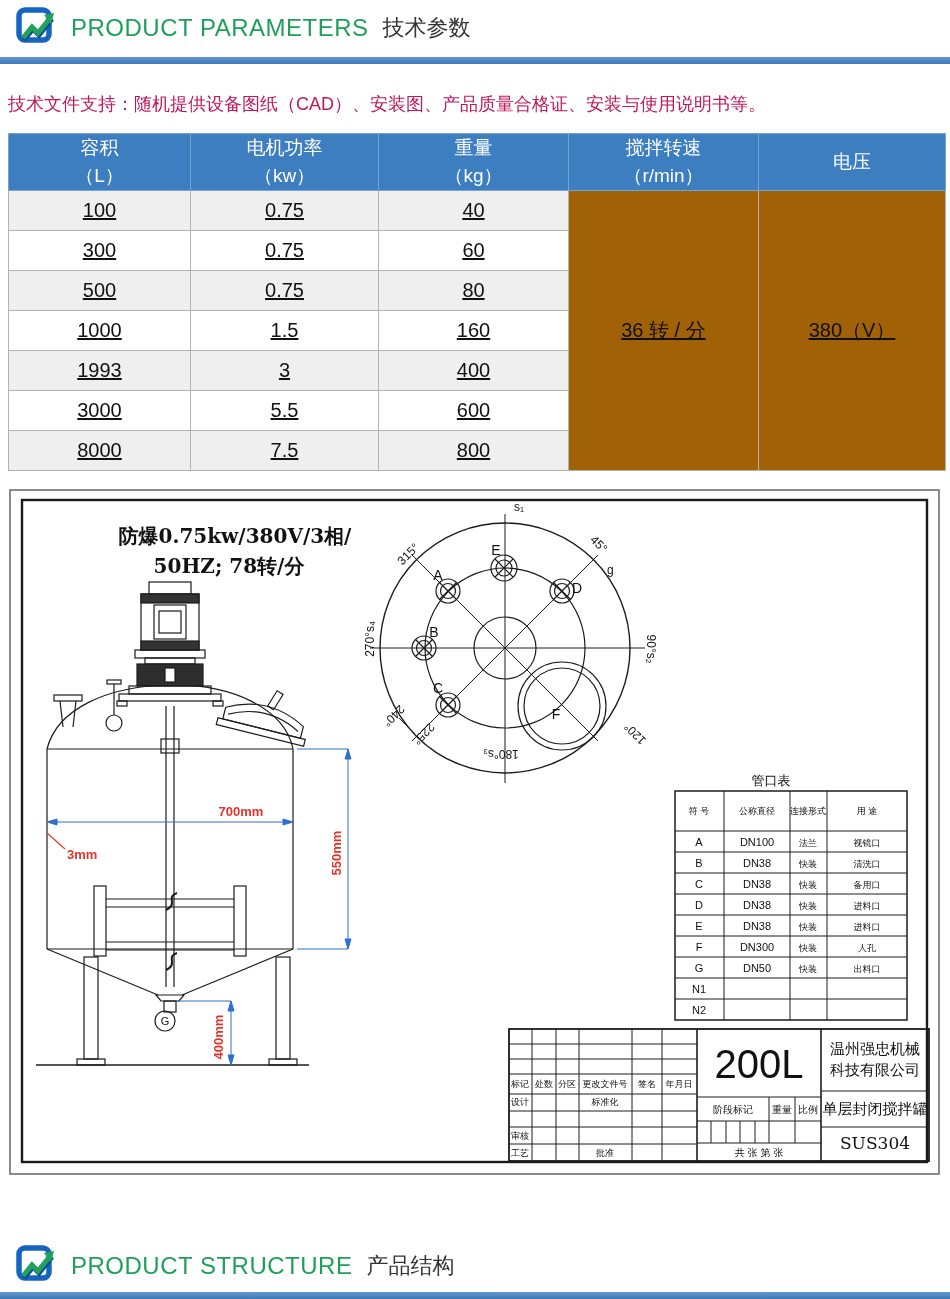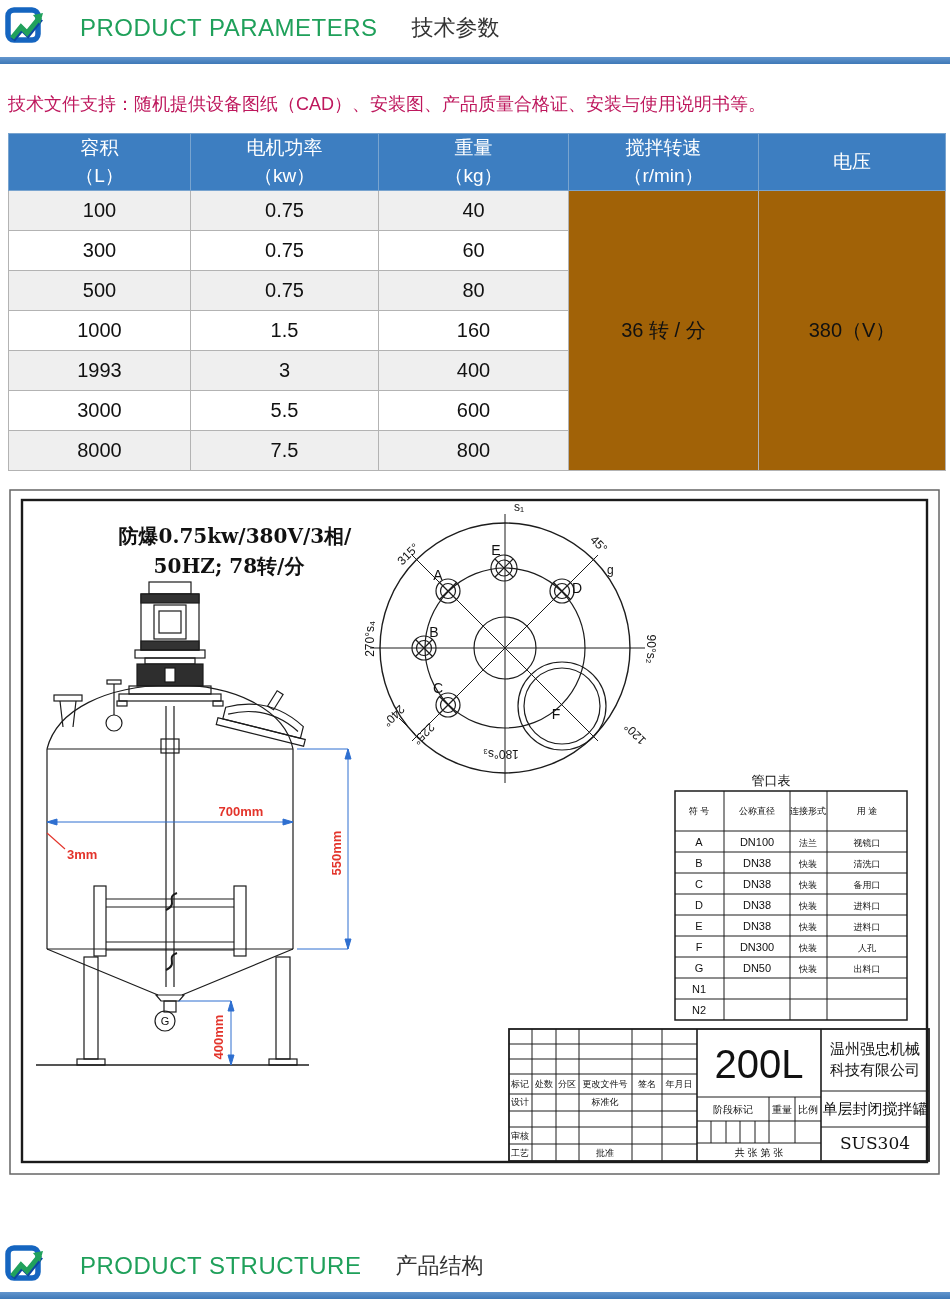--- a/index.html
+++ b/index.html
@@ -1,30 +1,30 @@
 <!DOCTYPE html>
 <html><head>
 <meta charset="utf-8">
 <style>
   * { margin:0; padding:0; box-sizing:border-box; }
   body { width:950px; height:1299px; background:#fff; font-family:"Liberation Sans",sans-serif; position:relative; overflow:hidden; }
   .page { position:absolute; inset:0; }
 
   
-  .sec-header { position:absolute; left:4px; display:flex; align-items:center; gap:30px; }
+  .sec-header { position:absolute; left:15px; display:flex; align-items:center; gap:10px; }
   .sec-header .en { font-size:24px; color:#1fa05a; letter-spacing:0.5px; }
   .sec-header .zh { font-size:22px; color:#333; margin-left:4px; }
   .blue-bar { position:absolute; left:0; width:950px; height:7px; background:linear-gradient(#6396ce,#3e78b7); }
 
   .support { position:absolute; left:8px; top:92px; font-size:18px; color:#be185d; }
 
   
   table.params { position:absolute; left:8px; top:133px; width:937px; border-collapse:collapse; table-layout:fixed; }
   table.params th { background:#3d7ec1; color:#fff; font-weight:normal; font-size:19px; height:57px; border:1px solid #79a4cf; text-align:center; vertical-align:middle; line-height:1.45; }
-  table.params td { border:1px solid #b3b3b3; font-size:20px; color:#111; text-align:center; height:40px; background:#fff; }
+  table.params td { border:1px solid #b3b3b3; font-size:20px; color:#111; text-align:center; height:40px; background:#fff;text-decoration:underline; }
   table.params tbody tr:nth-child(odd) td.v { background:#efefef; }
   table.params td.span-cell { background:#a16207; }
 
   
   .drawing { position:absolute; left:7px; top:487px; }
   .cadtxt { fill:#111; font-family:"Liberation Sans",sans-serif; }
   .t9 { font-size:9px; } .t10 { font-size:10px; } .t11 { font-size:11px; }
   .t12 { font-size:12px; } .t13 { font-size:13px; } .t14 { font-size:14px; }
   .red { fill:#e3342b; font-weight:bold; }
   .spec { font:bold 20px "DejaVu Serif",serif; fill:#111; text-anchor:middle; }

